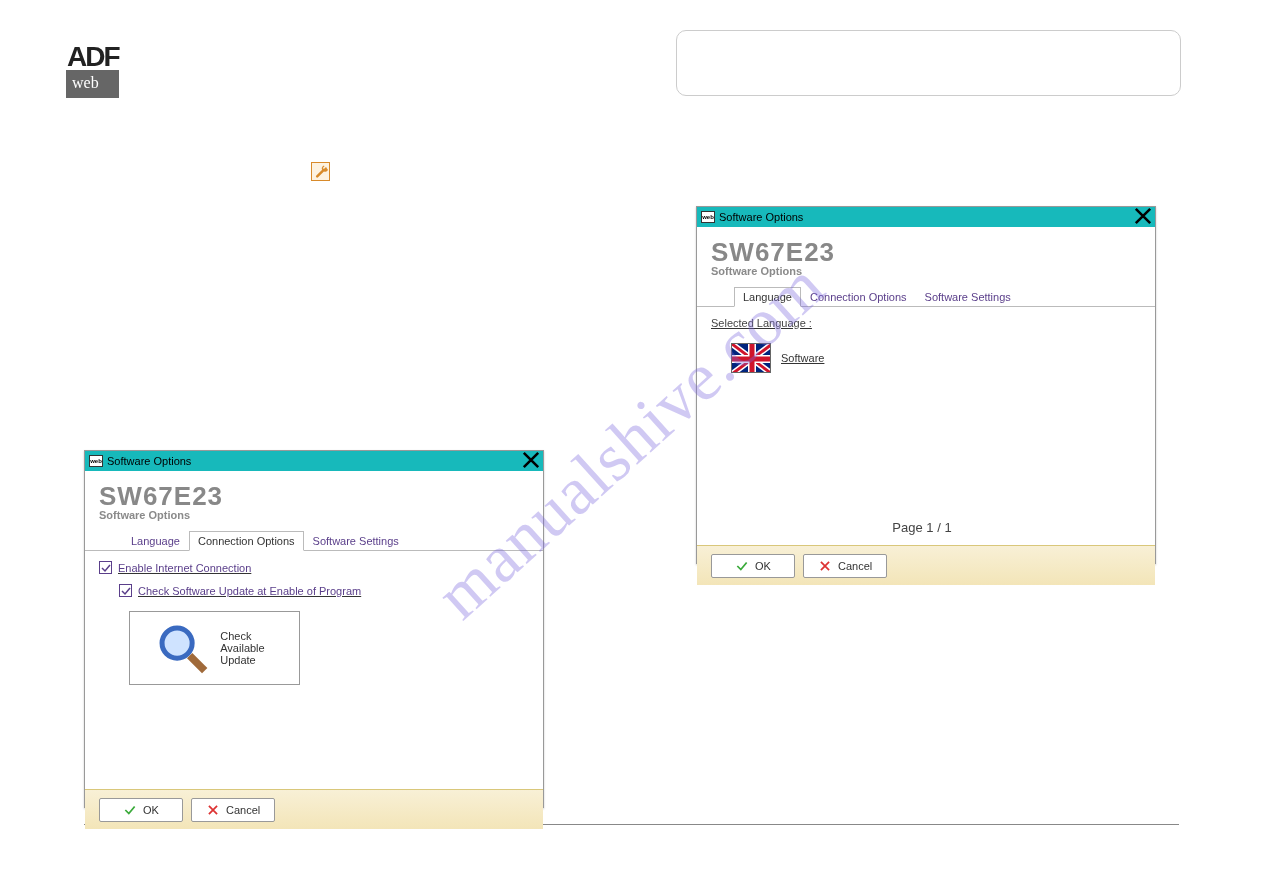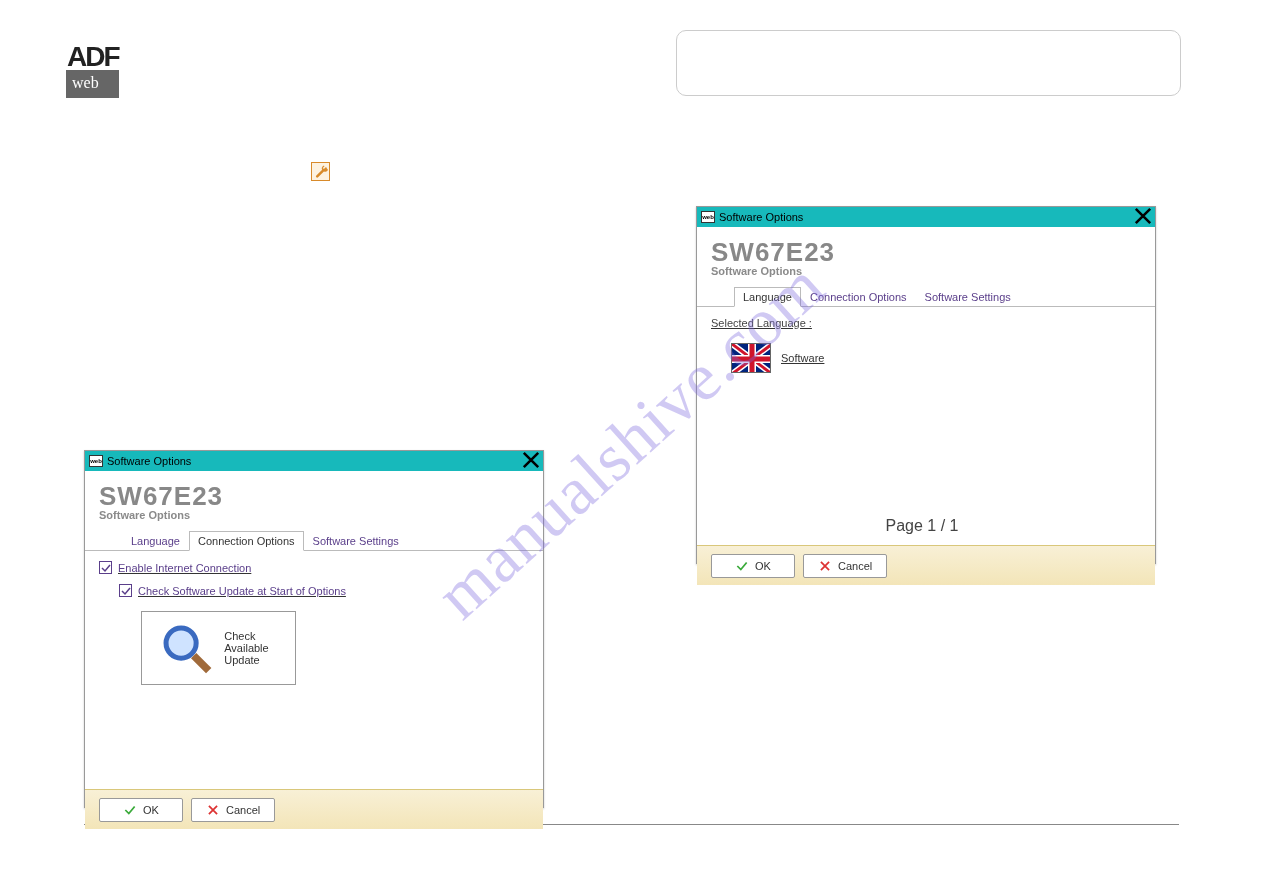--- a/index.html
+++ b/index.html
@@ -228,25 +228,25 @@
     width: 13px;
     height: 13px;
     border: 1px solid #5a3e8a;
     display: flex;
     align-items: center;
     justify-content: center;
     color: #5a3e8a;
   }
   .cbox svg { width: 10px; height: 10px; }
   .check-update-btn {
-    margin-left: 42px;
+    margin-left: 30px;
     margin-top: 4px;
     background: #fff;
     border: 1px solid #999;
-    padding: 6px 14px;
+    padding: 6px 22px;
     display: inline-flex;
     align-items: center;
     gap: 8px;
     cursor: pointer;
     font-size: 11px;
   }
   .flag {
     width: 40px;
     height: 30px;
     border: 1px solid #666;
@@ -259,21 +259,21 @@
     align-items: center;
     margin-top: 14px;
     margin-left: 20px;
   }
   .page-indicator {
     position: absolute;
     bottom: 10px;
     left: 0;
     right: 8px;
     text-align: center;
-    font-size: 16px;
+    font-size: 13px;
     color: #444;
   }
   .selected-lang-label {
     font-size: 11px;
     color: #444;
     margin-left: 0px;
   }
 </style>
 </head>
 <body>
@@ -323,21 +323,21 @@
           </svg>
       </span>
       <span>Enable Internet Connection</span>
     </div>
     <div class="checkbox-row sub">
       <span class="cbox">
         <svg viewBox="0 0 10 10">
             <path d="M1 5 L4 8 L9 2" stroke="#5a3e8a" stroke-width="1.5" fill="none"></path>
           </svg>
       </span>
-      <span>Check Software Update at Start of Options</span>
+      <span>Check Software Update at Enable of Program</span>
     </div>
     <div class="check-update-btn">
       <svg viewBox="0 0 24 24">
         <circle cx="10" cy="10" r="6" stroke="#3a6ac0" stroke-width="2" fill="#cfe3ff"></circle>
         <line x1="15" y1="15" x2="21" y2="21" stroke="#a06a3a" stroke-width="3"></line>
       </svg>
       <span>Check Available Update</span>
     </div>
   </div>
   <div class="footer-bar">

